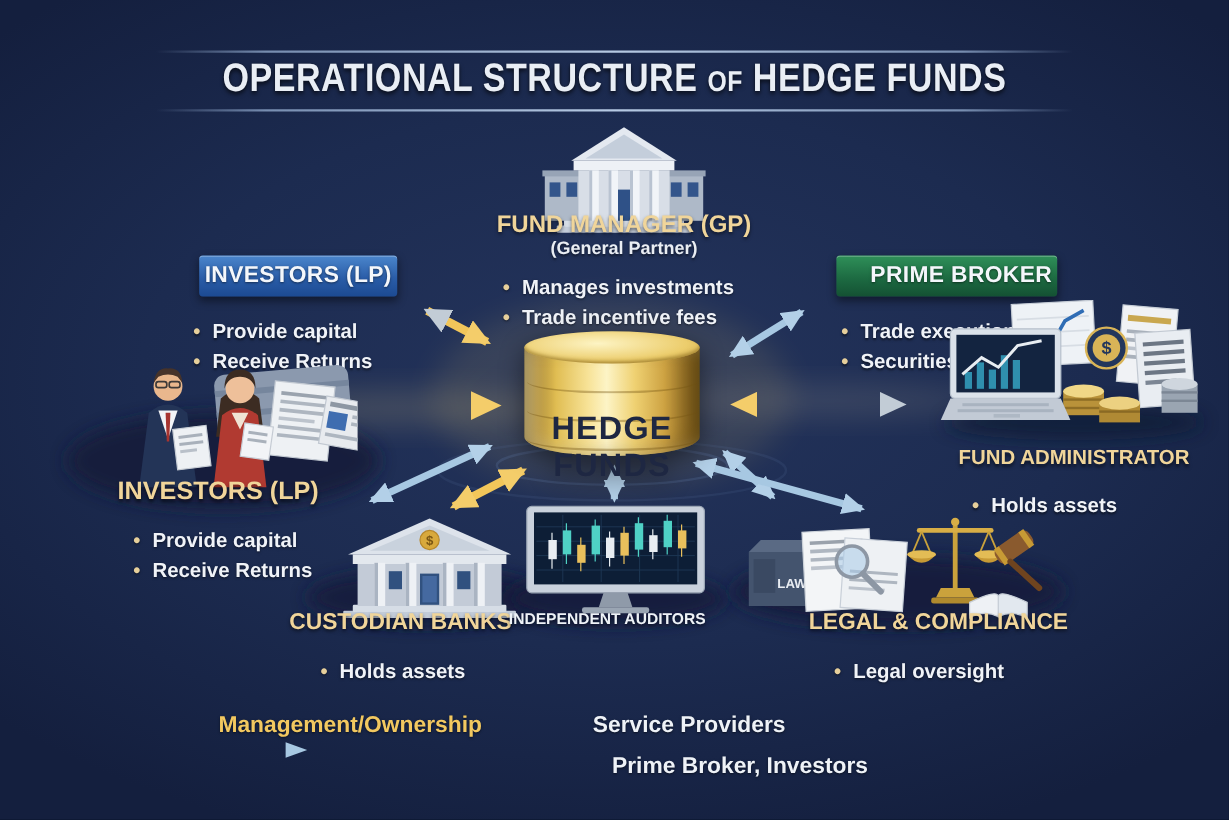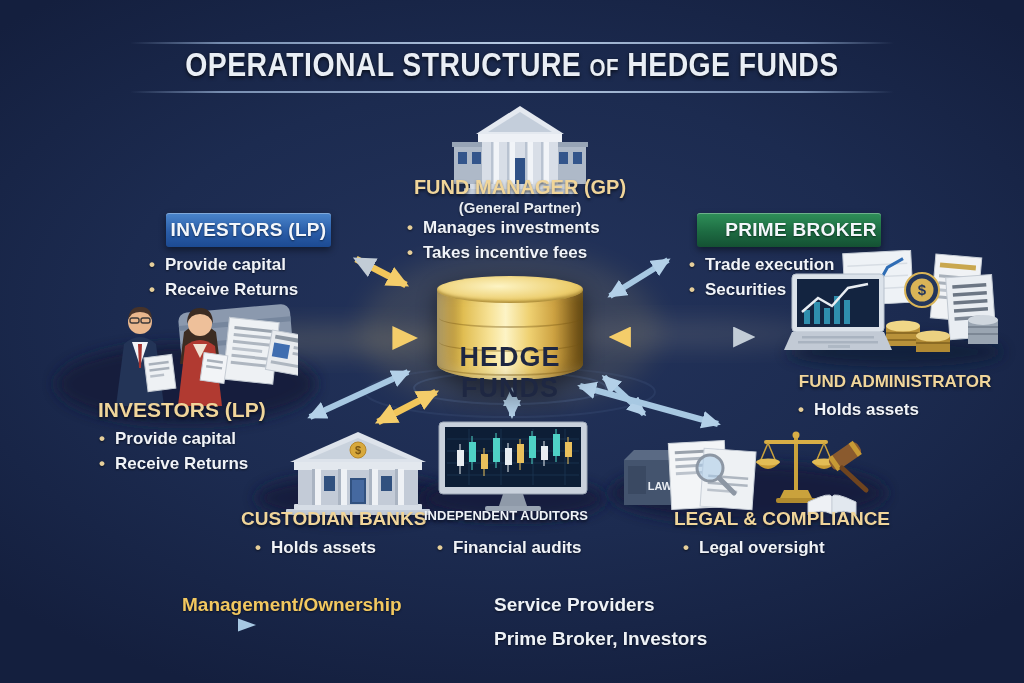--- a/index.html
+++ b/index.html
@@ -18,21 +18,21 @@
     font-size:33px;font-weight:700;color:#e9eef5;letter-spacing:.5px;
     transform:scaleX(.86);transform-origin:center;
     text-shadow:0 2px 4px rgba(0,0,0,.6), 0 0 2px rgba(0,0,0,.35);
     white-space:nowrap;
   }
   .title .of{font-size:24px;}
   
   .h-gold{color:#f0d59a;font-weight:700;text-shadow:0 2px 3px rgba(0,0,0,.55);}
   .h-white{color:#eef2f7;font-weight:700;text-shadow:0 2px 3px rgba(0,0,0,.55);}
   .sub{color:#e9edf3;font-weight:700;text-shadow:0 1px 2px rgba(0,0,0,.5);}
-  ul.blt{list-style:none;margin:0;padding:0;}
+  ul.blt{list-style:none;margin:12px;padding:0;}
   ul.blt li{
     position:relative;padding-left:17px;color:#f0f3f8;font-size:17px;font-weight:700;
     line-height:25px;text-shadow:0 1px 2px rgba(0,0,0,.55);white-space:nowrap;
   }
   ul.blt li::before{content:"\2022";position:absolute;left:1px;color:#e6cf9b;}
   
   .badge{display:flex;align-items:center;justify-content:center;
     font-weight:700;font-size:19px;color:#f4f7fb;letter-spacing:.3px;
     text-shadow:0 1px 2px rgba(0,0,0,.5);border-radius:3px;
     box-shadow:0 3px 7px rgba(0,0,0,.45), inset 0 1px 0 rgba(255,255,255,.3);}
@@ -149,21 +149,21 @@
     <rect x="77" y="42" width="8" height="42" fill="#f1f4f8"></rect>
       <rect x="77" y="42" width="2.5" height="42" fill="#b9c3d1"></rect>
     <rect x="93" y="42" width="8" height="42" fill="#f1f4f8"></rect>
       <rect x="93" y="42" width="2.5" height="42" fill="#b9c3d1"></rect>
     <rect x="67" y="58" width="10" height="26" fill="#2f5187"></rect>
   </svg>
   <div class="abs h-gold" style="left:390px;top:176px;width:260px;text-align:center;font-size:20px;">FUND MANAGER (GP)</div>
   <div class="abs sub" style="left:390px;top:199px;width:260px;text-align:center;font-size:15px;">(General Partner)</div>
   <ul class="abs blt" style="left:406px;top:215px;">
     <li>Manages investments</li>
-    <li>Takes incentive fees</li>
+    <li>Trade incentive fees</li>
   </ul>
 
   <div class="abs badge badge-blue" style="left:166px;top:213px;width:165px;height:34px;">
     <span>INVESTORS (LP)</span>
   </div>
   <ul class="abs blt" style="left:148px;top:252px;">
     <li>Provide capital</li>
     <li>Receive Returns</li>
   </ul>
 
@@ -355,23 +355,20 @@
         <rect x="106" y="26" width="7" height="14" fill="#e8edf2"></rect>
       <line x1="121" y1="9" x2="121" y2="42" stroke="#4fd1c5" stroke-width="1"></line>
         <rect x="118" y="14" width="7" height="22" fill="#4fd1c5"></rect>
       <line x1="133" y1="17" x2="133" y2="44" stroke="#e9c05c" stroke-width="1"></line>
         <rect x="130" y="22" width="7" height="15" fill="#e9c05c"></rect>
     </g>
     <polygon points="68,74 88,74 92,86 64,86" fill="#8f9aa9"></polygon>
     <rect x="50" y="86" width="56" height="5" rx="2" fill="#9aa5b3"></rect>
   </svg>
   <div class="abs h-white" style="left:424px;top:508px;font-size:13px;white-space:nowrap;">INDEPENDENT AUDITORS</div>
-  <ul class="abs blt" style="left:436px;top:535px;">
-    <li>Financial audits</li>
-  </ul>
 
   <svg class="abs" style="left:618px;top:420px;" width="258" height="100" viewBox="0 0 258 100">
     <polygon points="6,40 16,30 68,30 58,40" fill="#5a6a84"></polygon>
     <rect x="6" y="40" width="52" height="45" fill="#44546e"></rect>
     <rect x="10" y="46" width="18" height="28" fill="#3a4962"></rect>
     <text x="42" y="70" text-anchor="middle" font-size="11" font-weight="bold" fill="#e8ecf2" font-family="'Liberation Sans',sans-serif">LAW</text>
     <g transform="rotate(-3 80 55)">
       <rect x="52" y="22" width="56" height="66" fill="#f3f5f7" stroke="#cdd3da"></rect>
       <rect x="58" y="30" width="44" height="3" fill="#9aa2ac"></rect>
       <rect x="58" y="37" width="44" height="3" fill="#aeb6c0"></rect>
@@ -428,21 +425,21 @@
       <polygon points="56,2.5 74,9 56,15.5" fill="#a7c8e2"></polygon>
     </svg>
     <span class="lab white">Service Providers</span>
   </div>
   <div class="abs leg" style="left:182px;top:616px;">
     <svg width="76" height="18">
       <line x1="2" y1="9" x2="56" y2="9" stroke="url(#lgBlue)" stroke-width="5"></line>
       <polygon points="56,2.5 74,9 56,15.5" fill="#a7c8e2"></polygon>
     </svg>
   </div>
-  <div class="abs leg" style="left:494px;top:616px;text-align:right;">
+  <div class="abs leg" style="left:510px;top:616px;text-align:right;">
     <svg width="76" height="18">
       <line x1="2" y1="9" x2="56" y2="9" stroke="url(#lgGold)" stroke-width="5"></line>
       <polygon points="56,2.5 74,9 56,15.5" fill="#eab84e"></polygon>
     </svg>
     <span class="lab white">Prime Broker, Investors</span>
   </div>
 
 </div>
 
 </body></html>

